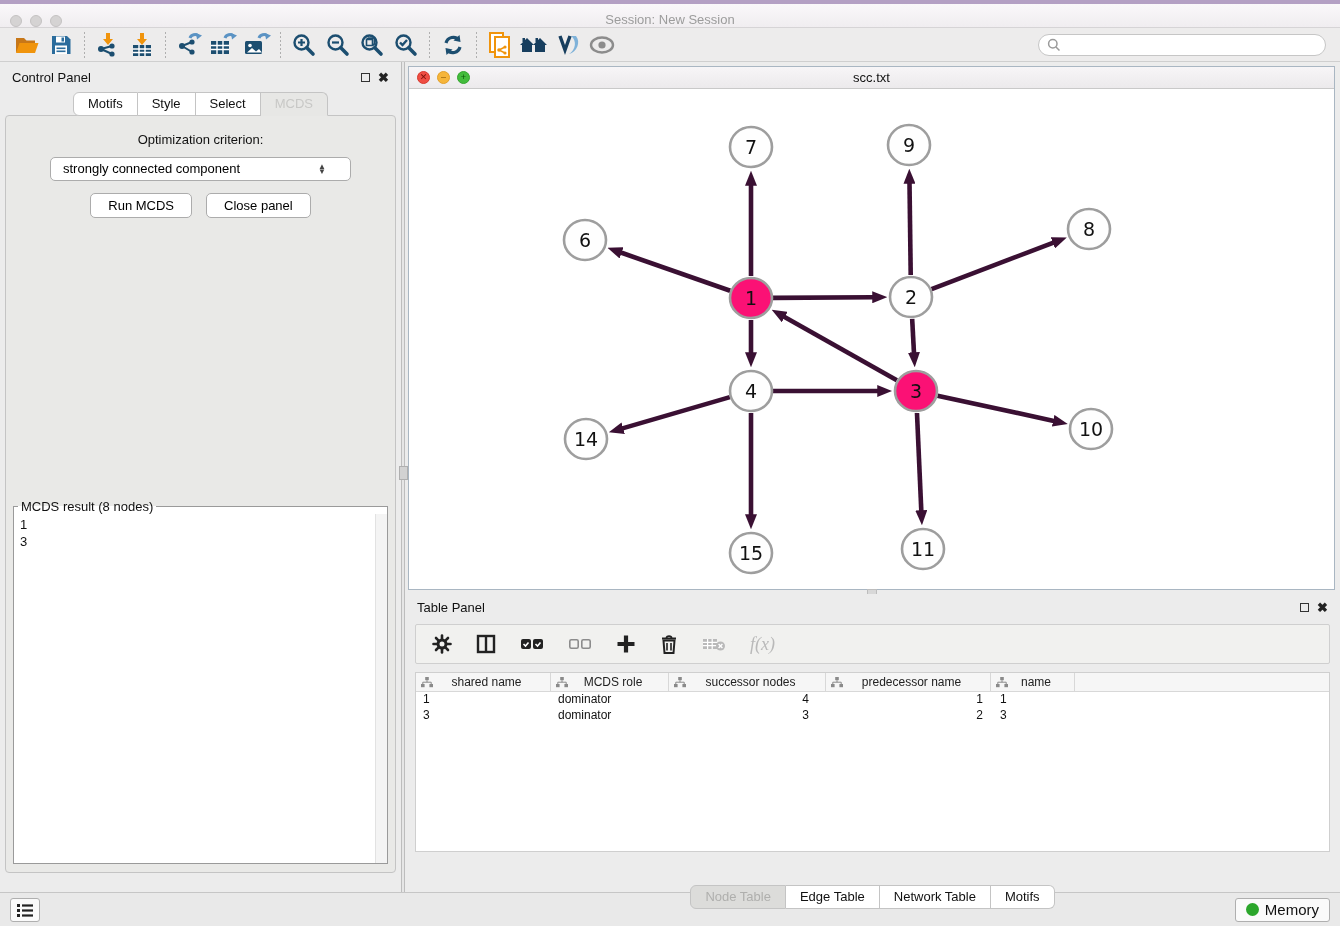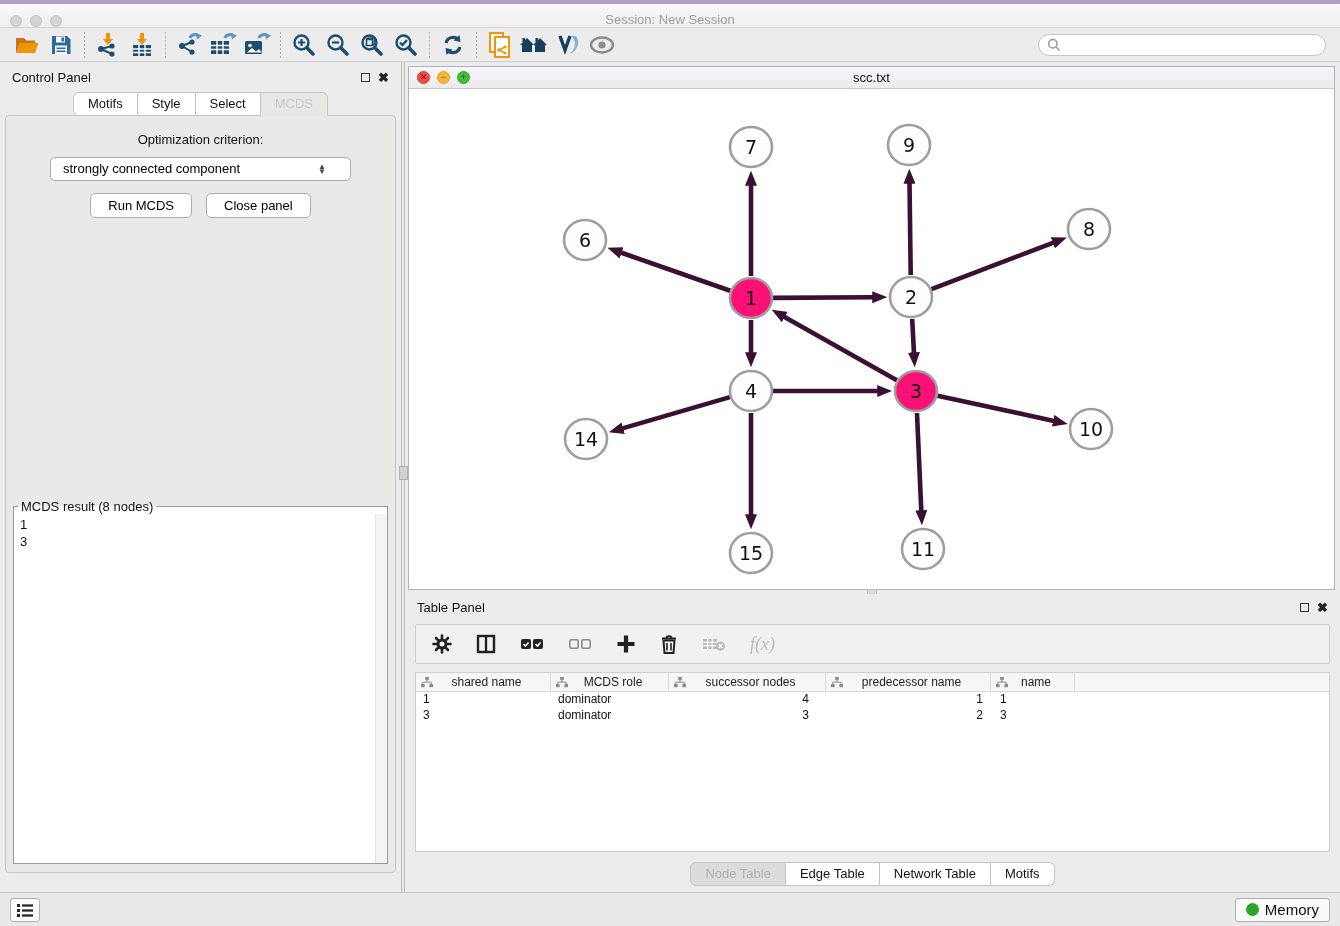--- a/index.html
+++ b/index.html
@@ -116,21 +116,21 @@
   .dt-hcell .hier { margin-left:5px; }
   .dt-hcell .lbl { flex:1; text-align:center; padding-right:10px; }
   .dt-row { display:flex; height:16px; font-size:12px; color:#111; }
   .dt-cell { overflow:hidden; white-space:nowrap; }
   .c0{width:135px; padding-left:7px;} .c1{width:118px; padding-left:7px;}
   .c2{width:157px; text-align:right; padding-right:17px;}
   .c3{width:165px; text-align:right; padding-right:8px;}
   .c4{width:84px; padding-left:9px;}
   .tp-tabs { display:flex; justify-content:center; margin-top:10px; }
   .tp-tab { font-size:13px; padding:3px 14px 4px; background:#FFF;
-    border:1px solid #C4C4C4; border-left:none; color:#111; cursor:pointer; }
+    border:1px solid #C4C4C4; border-left:none; color:#111; cursor:pointer;margin-top:23px; }
   .tp-tab:first-child { border-left:1px solid #C4C4C4; border-radius:6px 0 0 6px; }
   .tp-tab:last-child { border-radius:0 6px 6px 0; }
   .tp-tab.selected { background:#DCDCDA; color:#AFAFAD; }
 
   
   .statusbar { height:34px; background:#E9E9E9; border-top:1px solid #C6C6C6;
     display:flex; align-items:center; padding:0 10px; }
   .sb-btn { background:#FAFAFA; border:1px solid #AFAFAF; border-radius:3px;
     display:flex; align-items:center; justify-content:center; cursor:pointer; }
   .list-btn { width:30px; height:24px; }

